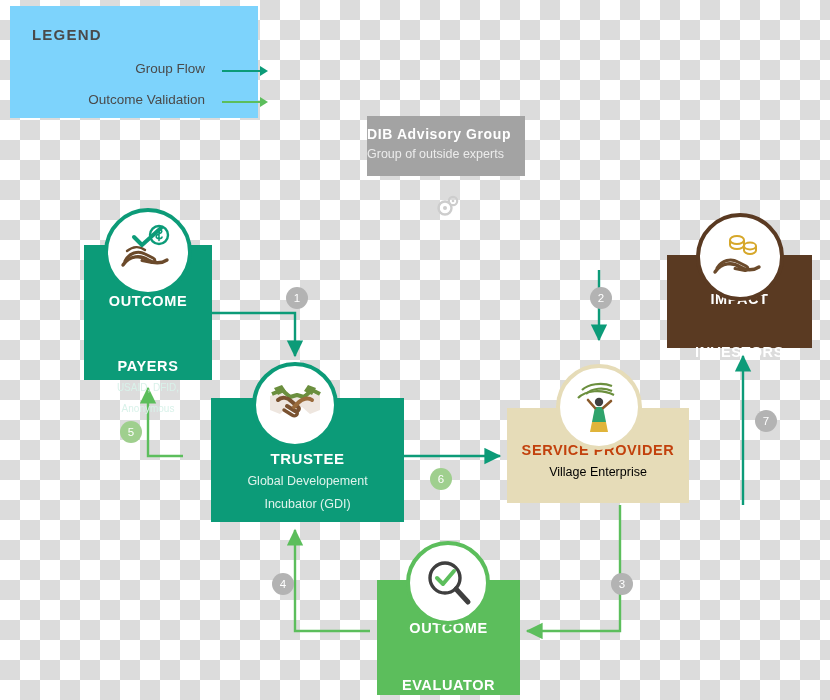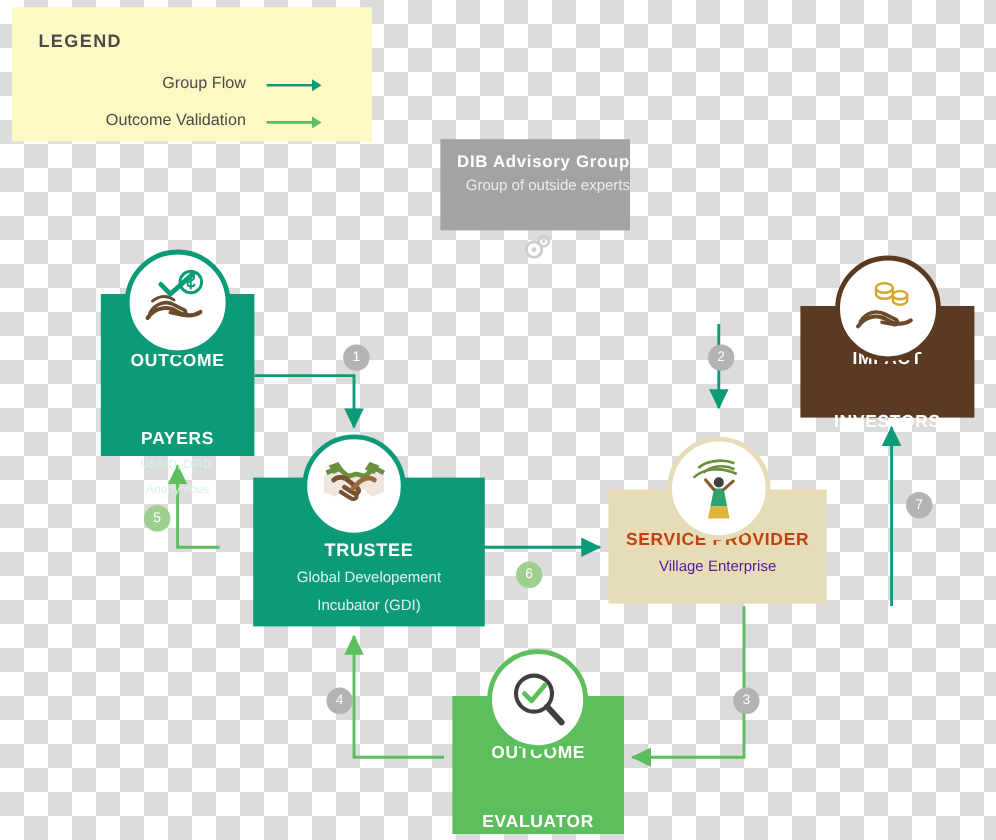--- a/index.html
+++ b/index.html
@@ -11,22 +11,22 @@
       linear-gradient(45deg,#dcdcdc 25%,transparent 25%,transparent 75%,#dcdcdc 75%),
       linear-gradient(45deg,#dcdcdc 25%,transparent 25%,transparent 75%,#dcdcdc 75%);
     background-size:40px 40px;
     background-position:0 0, 20px 20px;
   }
   #canvas{position:absolute;inset:0;}
   svg.lines{position:absolute;left:0;top:0;width:830px;height:700px;pointer-events:none;}
 
   
   .legend{
-    position:absolute;left:10px;top:6px;width:300px;height:112px;
-    background:#fef9c3;
+    position:absolute;left:10px;top:6px;width:248px;height:112px;
+    background:#7dd3fc;
   }
   .legend-title{
     position:absolute;left:22px;top:20px;
     font-size:15px;font-weight:bold;letter-spacing:1.2px;color:#4a4a4a;
   }
   .legend-row{position:absolute;height:20px;}
   .legend-label{
     position:absolute;right:0;top:0;
     font-size:13.5px;color:#4a4a4a;white-space:nowrap;
   }
@@ -62,33 +62,33 @@
   }
   #trustee .box-title{font-size:15px;margin-top:52px;}
   #trustee .box-sub{font-size:12.5px;margin-top:7px;color:#dff3ec;}
 
   
   #service-provider{
     left:507px;top:408px;width:182px;height:95px;background:#e6dcb8;
     text-align:center;color:#8a6a2f;
   }
   #service-provider .box-title{font-size:14.5px;margin-top:34px;color:#c2410c;}
-  #service-provider .box-sub{font-size:12.5px;margin-top:6px;color:#4c1d95;}
+  #service-provider .box-sub{font-size:12.5px;margin-top:6px;color:#000000;}
 
   
   #outcome-evaluator{
     left:377px;top:580px;width:143px;height:115px;background:#5cbe5c;
     text-align:center;color:#ffffff;
   }
   #outcome-evaluator .box-title{font-size:14.5px;margin-top:40px;}
 
   
   #advisory-group{
-    left:367px;top:116px;width:158px;height:76px;background:#a3a3a3;
-    text-align:right;color:#ffffff;
+    left:367px;top:116px;width:158px;height:60px;background:#a3a3a3;
+    text-align:left;color:#ffffff;
   }
   #advisory-group .box-title{font-size:14px;margin-top:10px;}
   #advisory-group .box-sub{font-size:12.5px;margin-top:5px;color:#ececec;}
 
   
   #project-mgmt{
     left:339px;top:208px;width:213px;height:85px;background:#a9a9a9;
     text-align:center;color:#ffffff;
   }
   #project-mgmt .box-title{font-size:14.5px;margin-top:20px;}

